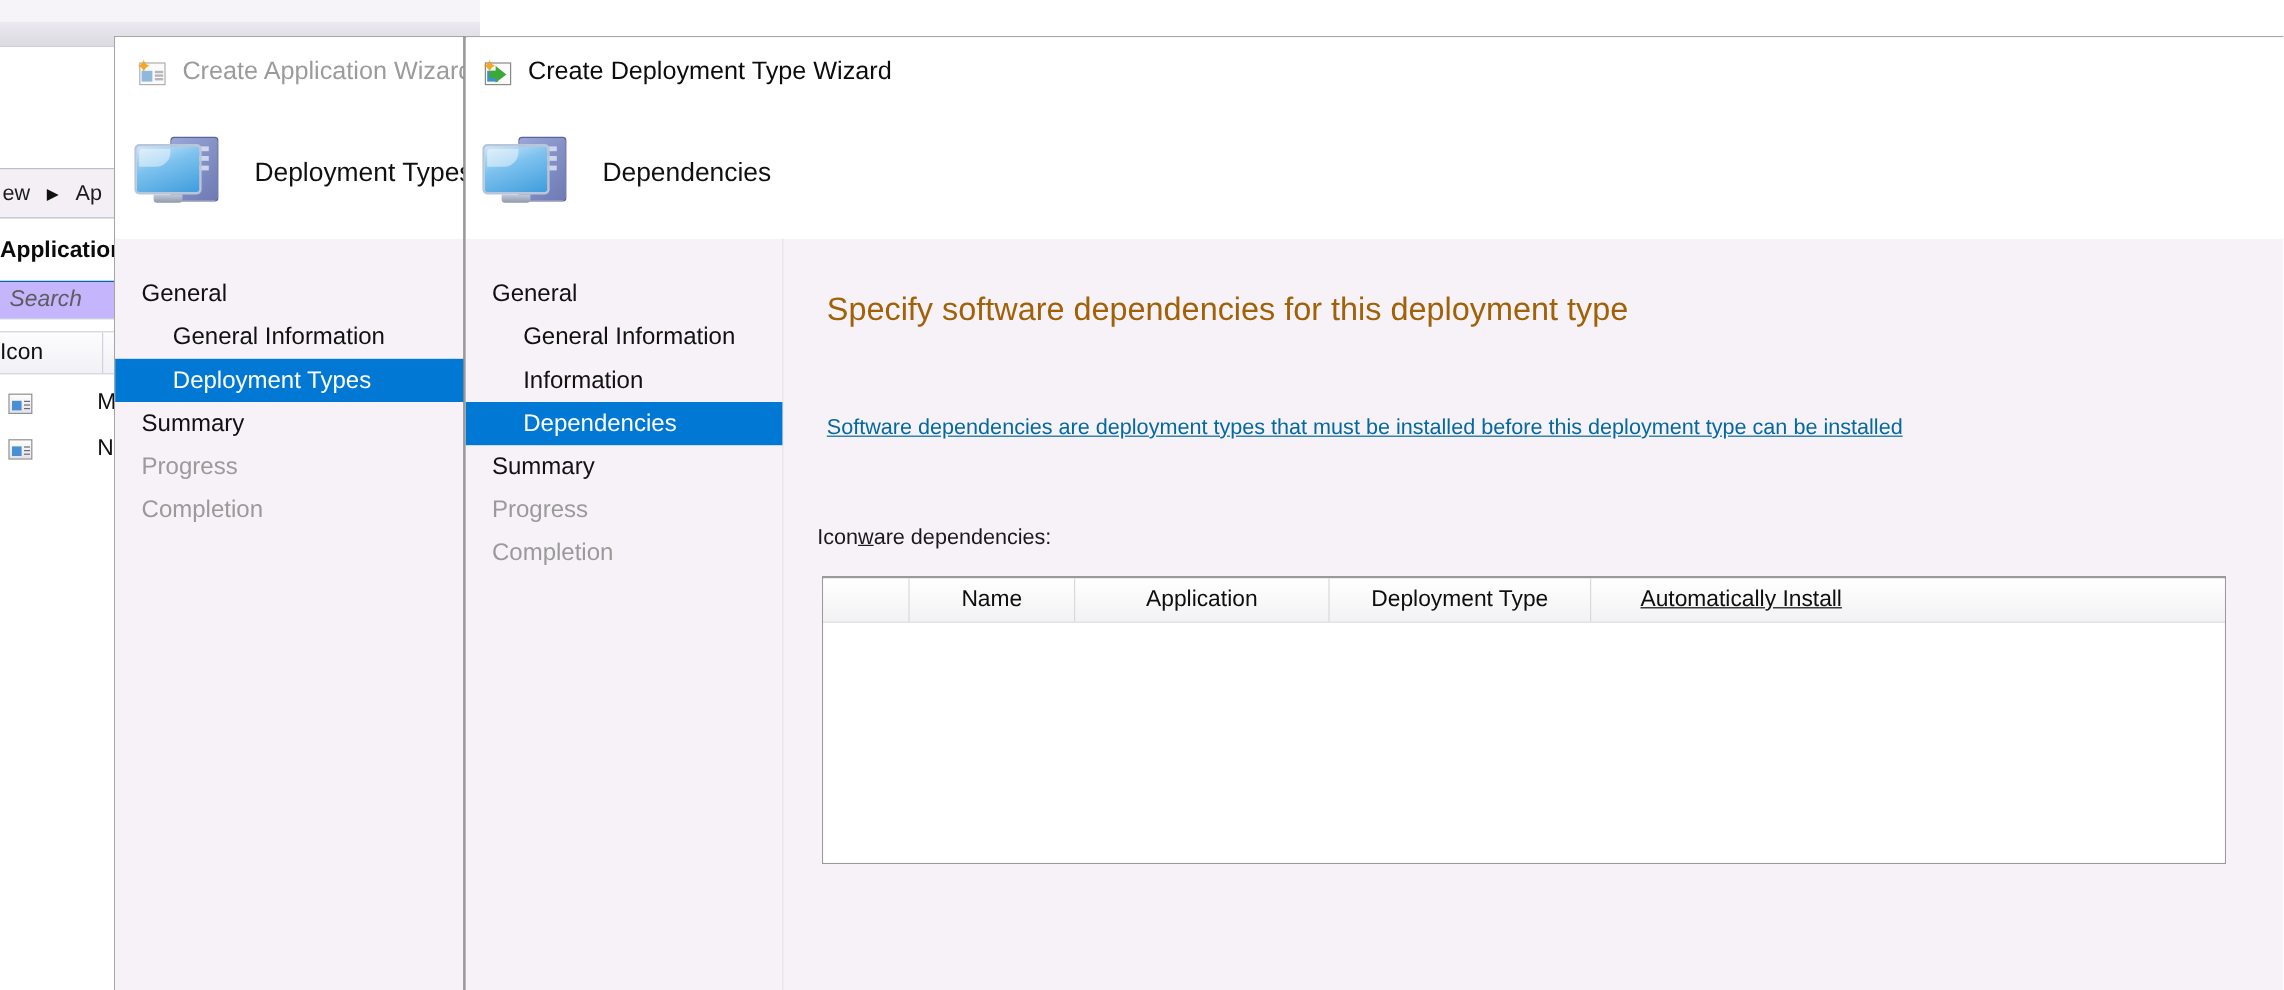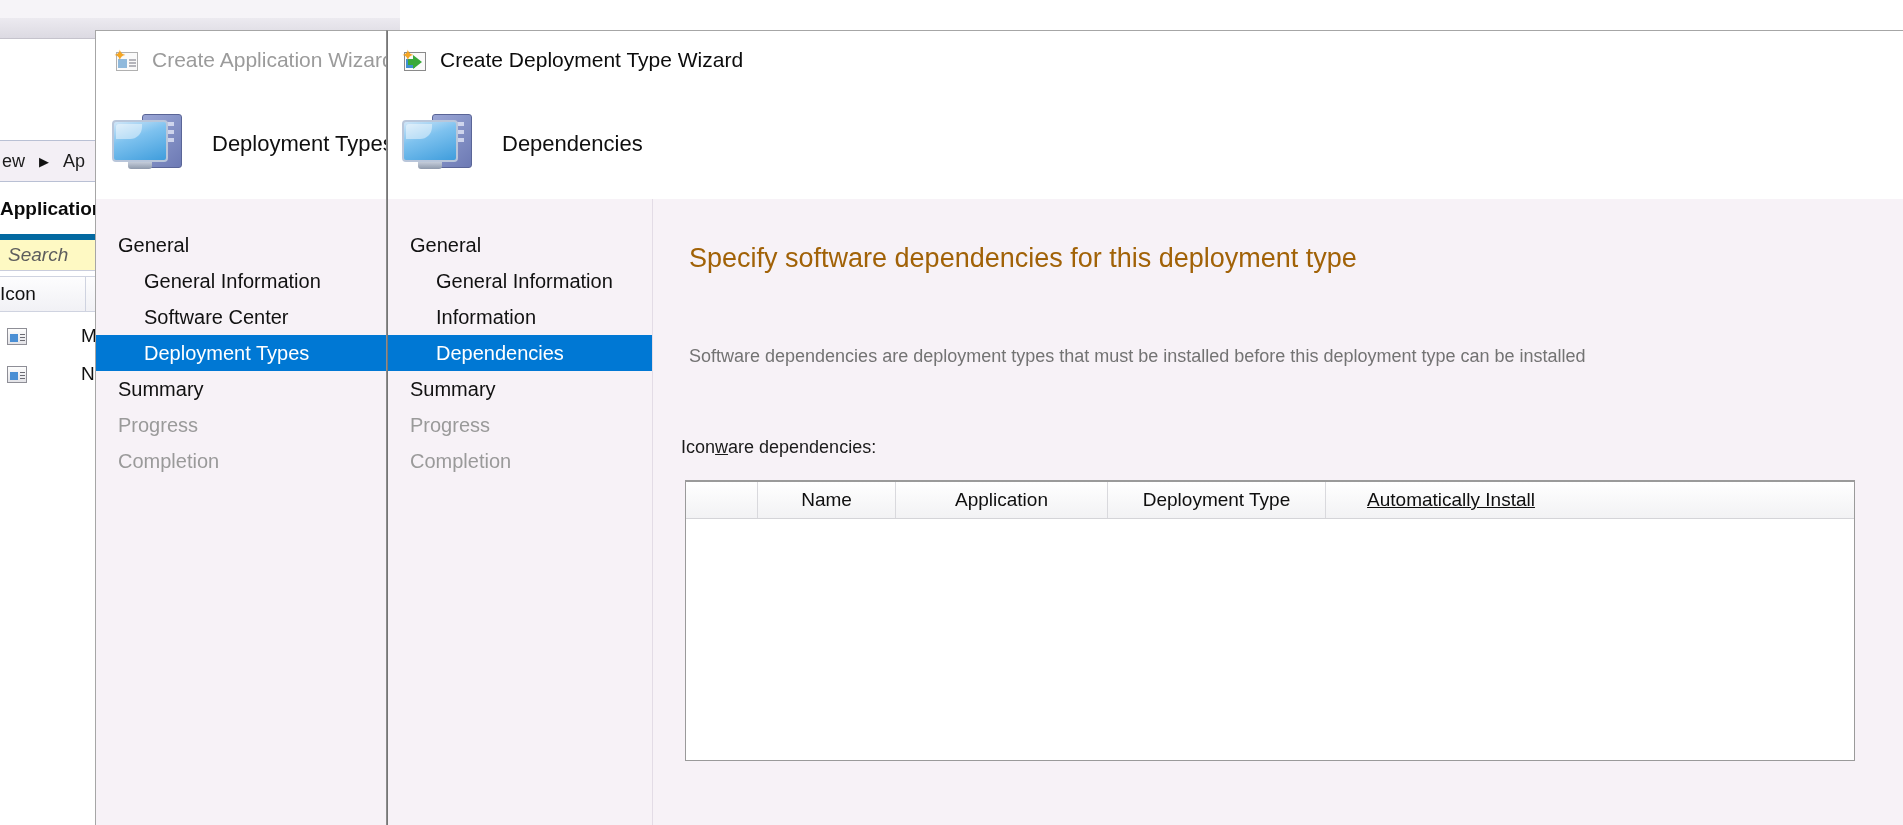--- a/index.html
+++ b/index.html
@@ -53,22 +53,22 @@
   #console-page-title {
     position: absolute; left: 0; top: 192px;
     width: 110px; height: 34px;
     display: flex; align-items: center;
     font-size: 19px; font-weight: bold; color: #0b0b0b;
     white-space: nowrap;
   }
   #console-search {
     position: absolute; left: 0; top: 234px;
     width: 108px; height: 30px;
-    background: #fef9c3;
-    border-top: 6px solid #0369a1;
+    background: #c4b5fd;
+    border-top: 1px solid #0369a1;
     border-bottom: 1px solid #c9cddc;
     display: flex; align-items: center;
   }
   #console-search .ph {
     font-size: 19px; font-style: italic; color: #5d5d5d;
     padding-left: 8px; white-space: nowrap;
   }
   #console-colheaders {
     position: absolute; left: 0; top: 276px;
     width: 110px; height: 34px;
@@ -306,40 +306,41 @@
 
   
   .page-heading {
     font-size: 27px;
     color: #a16207;
     white-space: nowrap;
     margin: 18px 0 0 8px;
   }
   .page-desc {
     font-size: 18px;
-    color: #737373;
+    color: #0369a1;
     white-space: nowrap;
     margin: 72px 0 0 8px;
+    text-decoration: underline;
   }
   .list-label {
     font-size: 18px;
     color: #1a1a1a;
     margin: 70px 0 0 0px;
     white-space: nowrap;
   }
   .list-label u { text-decoration: underline; }
 
   .dep-table {
     margin: 22px 0 0 4px;
     width: 1170px;
     border: 1px solid #9a9a9a;
     border-top: 2px solid #9a9a9a;
     background: #ffffff;
     box-sizing: border-box;
-    height: 281px;
+    height: 240px;
     position: relative;
   }
   .dep-table .thead {
     display: flex;
     height: 36px;
     background: linear-gradient(#ffffff, #f2f2f4);
     border-bottom: 1px solid #d4d4d8;
   }
   .dep-table .th {
     font-size: 19px;
@@ -421,21 +422,20 @@
       <span class="mon-back-slot"></span>
       <span class="mon-screen"></span>
       <span class="mon-stand"></span>
     </span>
     <span class="banner-text">Deployment Types</span>
   </div>
 
   <div class="navpane">
     <div class="nav-item lvl0">General</div>
     <div class="nav-item lvl1">General Information</div>
-    <div class="nav-item lvl1">Software Center</div>
     <div class="nav-item lvl1 selected">Deployment Types</div>
     <div class="nav-item lvl0">Summary</div>
     <div class="nav-item lvl0 disabled">Progress</div>
     <div class="nav-item lvl0 disabled">Completion</div>
   </div>
 </div>
 
 <div id="seam"></div>
 
 <div id="wizard2">

